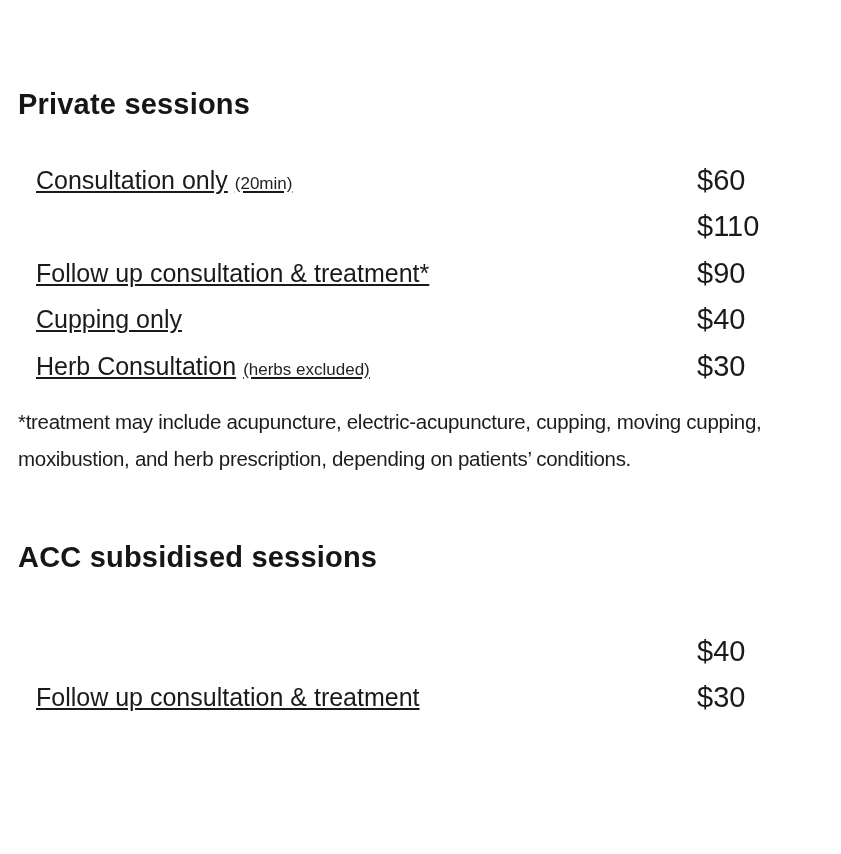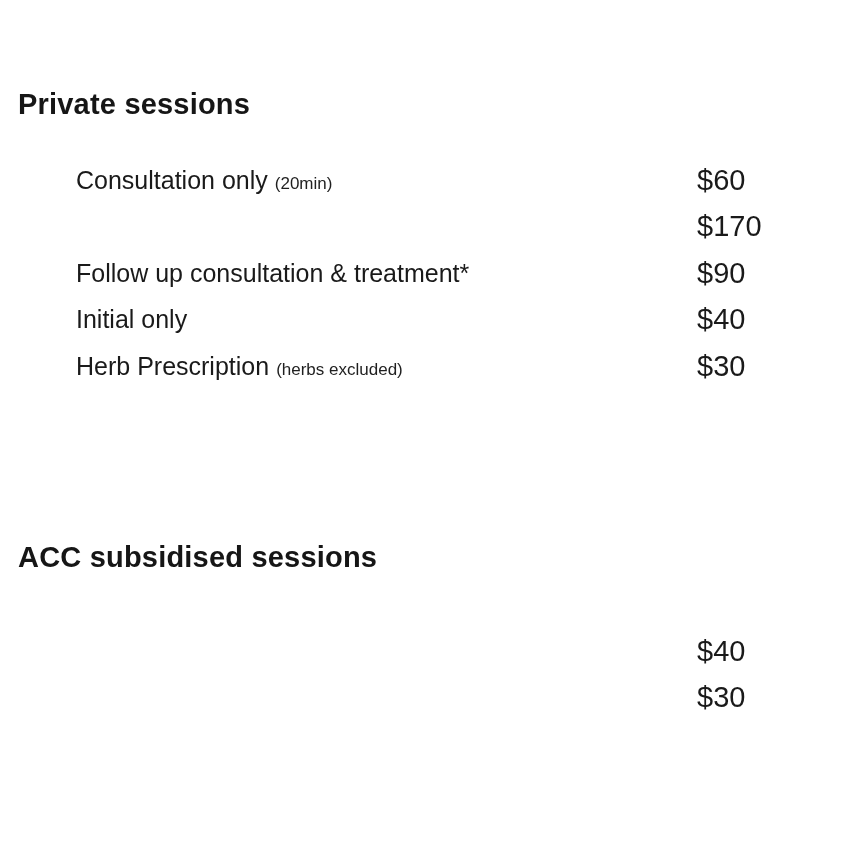--- a/index.html
+++ b/index.html
@@ -31,24 +31,25 @@
   #rows-private { top: 157px; }
   #rows-acc     { top: 628px; }
 
   .row {
     position: relative;
     height: 46.5px;
     display: flex;
     align-items: center;
   }
   .row .label {
-    padding-left: 76px;
+    padding-left: 36px;
     font-size: 25px;
     color: #1a1a1a;
     white-space: nowrap;
+    text-decoration: underline;
   }
   .row .note {
     font-size: 17px;
     margin-left: 7px;
     color: #1f1f1f;
   }
   .row .note:empty { margin-left: 0; }
   .row .price {
     position: absolute;
     left: 697px;
@@ -75,41 +76,46 @@
 <div class="page">
 
   <h1 class="section-heading" id="heading-private">Private sessions</h1>
 
   <div class="rows" id="rows-private">
     <div class="row">
       <span class="label"><span>Consultation only</span><span class="note">(20min)</span></span>
       <span class="price">$60</span>
     </div>
     <div class="row">
-      <span class="price">$170</span>
+      <span class="price">$110</span>
     </div>
     <div class="row">
       <span class="label"><span>Follow up consultation &amp; treatment*</span><span class="note"></span></span>
       <span class="price">$90</span>
     </div>
     <div class="row">
-      <span class="label"><span>Initial only</span><span class="note"></span></span>
+      <span class="label"><span>Cupping only</span><span class="note"></span></span>
       <span class="price">$40</span>
     </div>
     <div class="row">
-      <span class="label"><span>Herb Prescription</span><span class="note">(herbs excluded)</span></span>
+      <span class="label"><span>Herb Consultation</span><span class="note">(herbs excluded)</span></span>
       <span class="price">$30</span>
     </div>
   </div>
 
+  <div class="footnote">
+    <p>*treatment may include acupuncture, electric-acupuncture, cupping, moving cupping,</p>
+    <p>moxibustion, and herb prescription, depending on patients’ conditions.</p>
+  </div>
 
   <h1 class="section-heading" id="heading-acc">ACC subsidised sessions</h1>
 
   <div class="rows" id="rows-acc">
     <div class="row">
       <span class="price">$40</span>
     </div>
     <div class="row">
+      <span class="label"><span>Follow up consultation &amp; treatment</span><span class="note"></span></span>
       <span class="price">$30</span>
     </div>
   </div>
 
 </div>
 
 </body></html>

